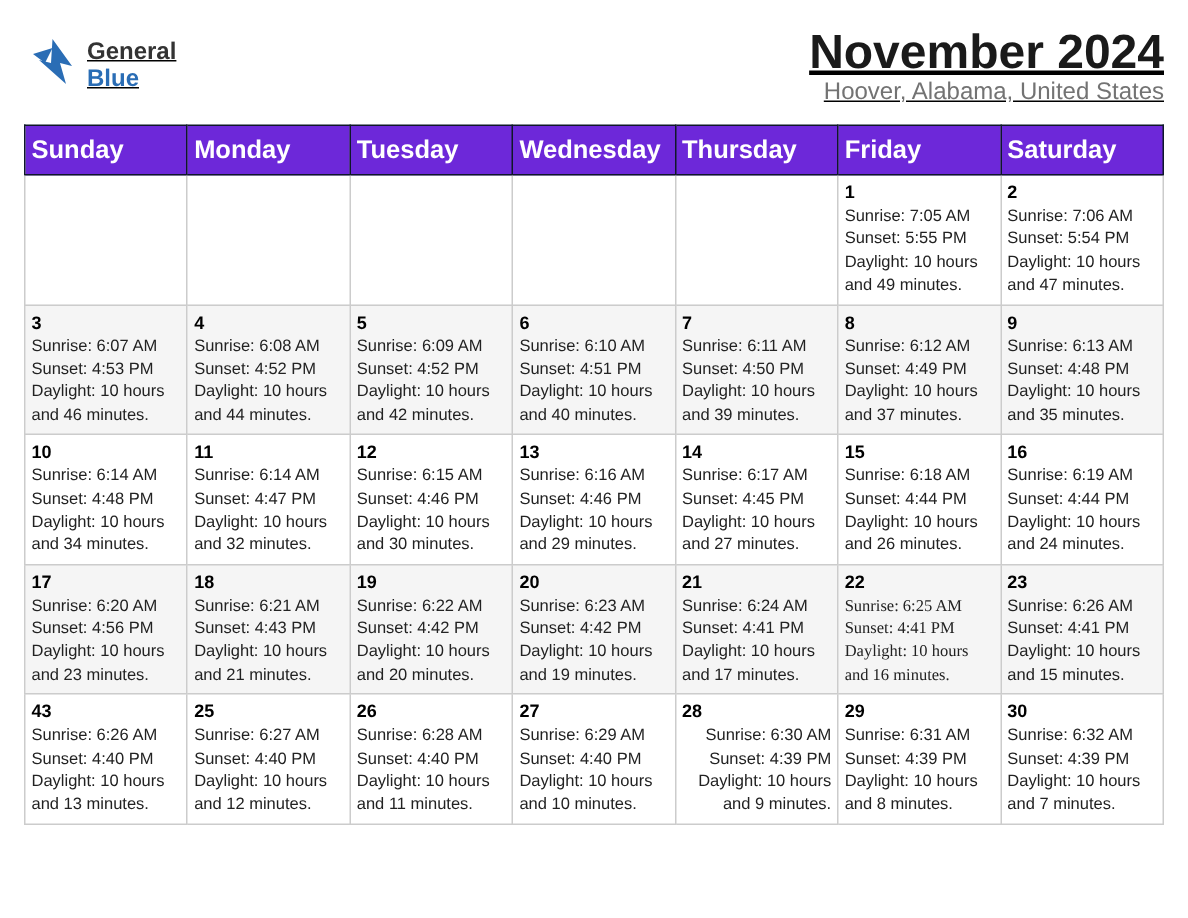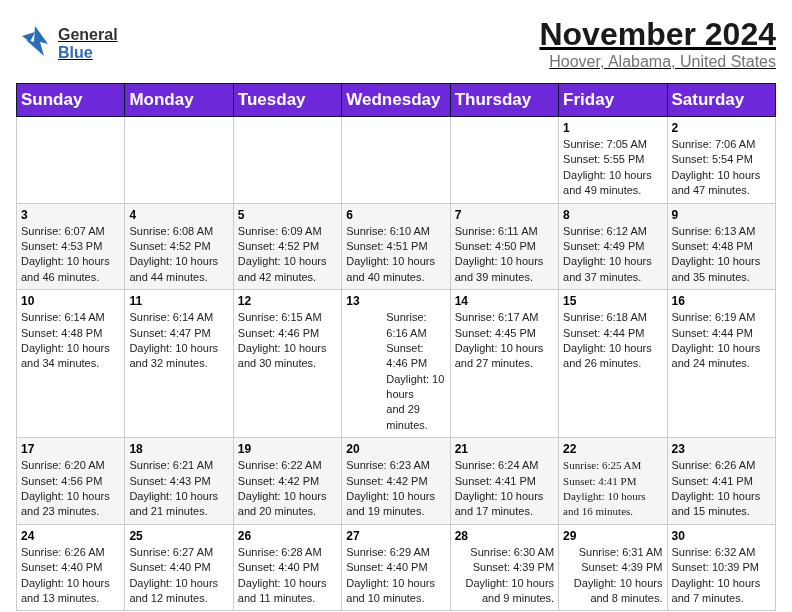--- a/index.html
+++ b/index.html
@@ -216,21 +216,21 @@
         </td>
         <td>
           <div class="day-number">12</div>
           <div class="day-info" style="white-space: pre-line;">Sunrise: 6:15 AM
 Sunset: 4:46 PM
 Daylight: 10 hours
 and 30 minutes.</div>
         </td>
         <td>
           <div class="day-number">13</div>
-          <div class="day-info" style="white-space: pre-line; margin-left: 40px;">Sunrise: 6:16 AM
+          <div class="day-info" style="white-space: pre-line;">Sunrise: 6:16 AM
 Sunset: 4:46 PM
 Daylight: 10 hours
 and 29 minutes.</div>
         </td>
         <td>
           <div class="day-number">14</div>
           <div class="day-info" style="white-space: pre-line;">Sunrise: 6:17 AM
 Sunset: 4:45 PM
 Daylight: 10 hours
 and 27 minutes.</div>
@@ -296,21 +296,21 @@
         <td>
           <div class="day-number">23</div>
           <div class="day-info" style="white-space: pre-line;">Sunrise: 6:26 AM
 Sunset: 4:41 PM
 Daylight: 10 hours
 and 15 minutes.</div>
         </td>
       </tr>
       <tr>
         <td>
-          <div class="day-number">24</div>
+          <div class="day-number">43</div>
           <div class="day-info" style="white-space: pre-line;">Sunrise: 6:26 AM
 Sunset: 4:40 PM
 Daylight: 10 hours
 and 13 minutes.</div>
         </td>
         <td>
           <div class="day-number">25</div>
           <div class="day-info" style="white-space: pre-line;">Sunrise: 6:27 AM
 Sunset: 4:40 PM
 Daylight: 10 hours
@@ -332,27 +332,27 @@
         </td>
         <td>
           <div class="day-number">28</div>
           <div class="day-info" style="white-space: pre-line; text-align: right;">Sunrise: 6:30 AM
 Sunset: 4:39 PM
 Daylight: 10 hours
 and 9 minutes.</div>
         </td>
         <td>
           <div class="day-number">29</div>
-          <div class="day-info" style="white-space: pre-line; text-align: right;">Sunrise: 6:31 AM
+          <div class="day-info" style="white-space: pre-line;">Sunrise: 6:31 AM
 Sunset: 4:39 PM
 Daylight: 10 hours
 and 8 minutes.</div>
         </td>
         <td>
           <div class="day-number">30</div>
           <div class="day-info" style="white-space: pre-line;">Sunrise: 6:32 AM
-Sunset: 10:39 PM
+Sunset: 4:39 PM
 Daylight: 10 hours
 and 7 minutes.</div>
         </td>
       </tr>
     </tbody>
 </table>
 
 </body></html>

